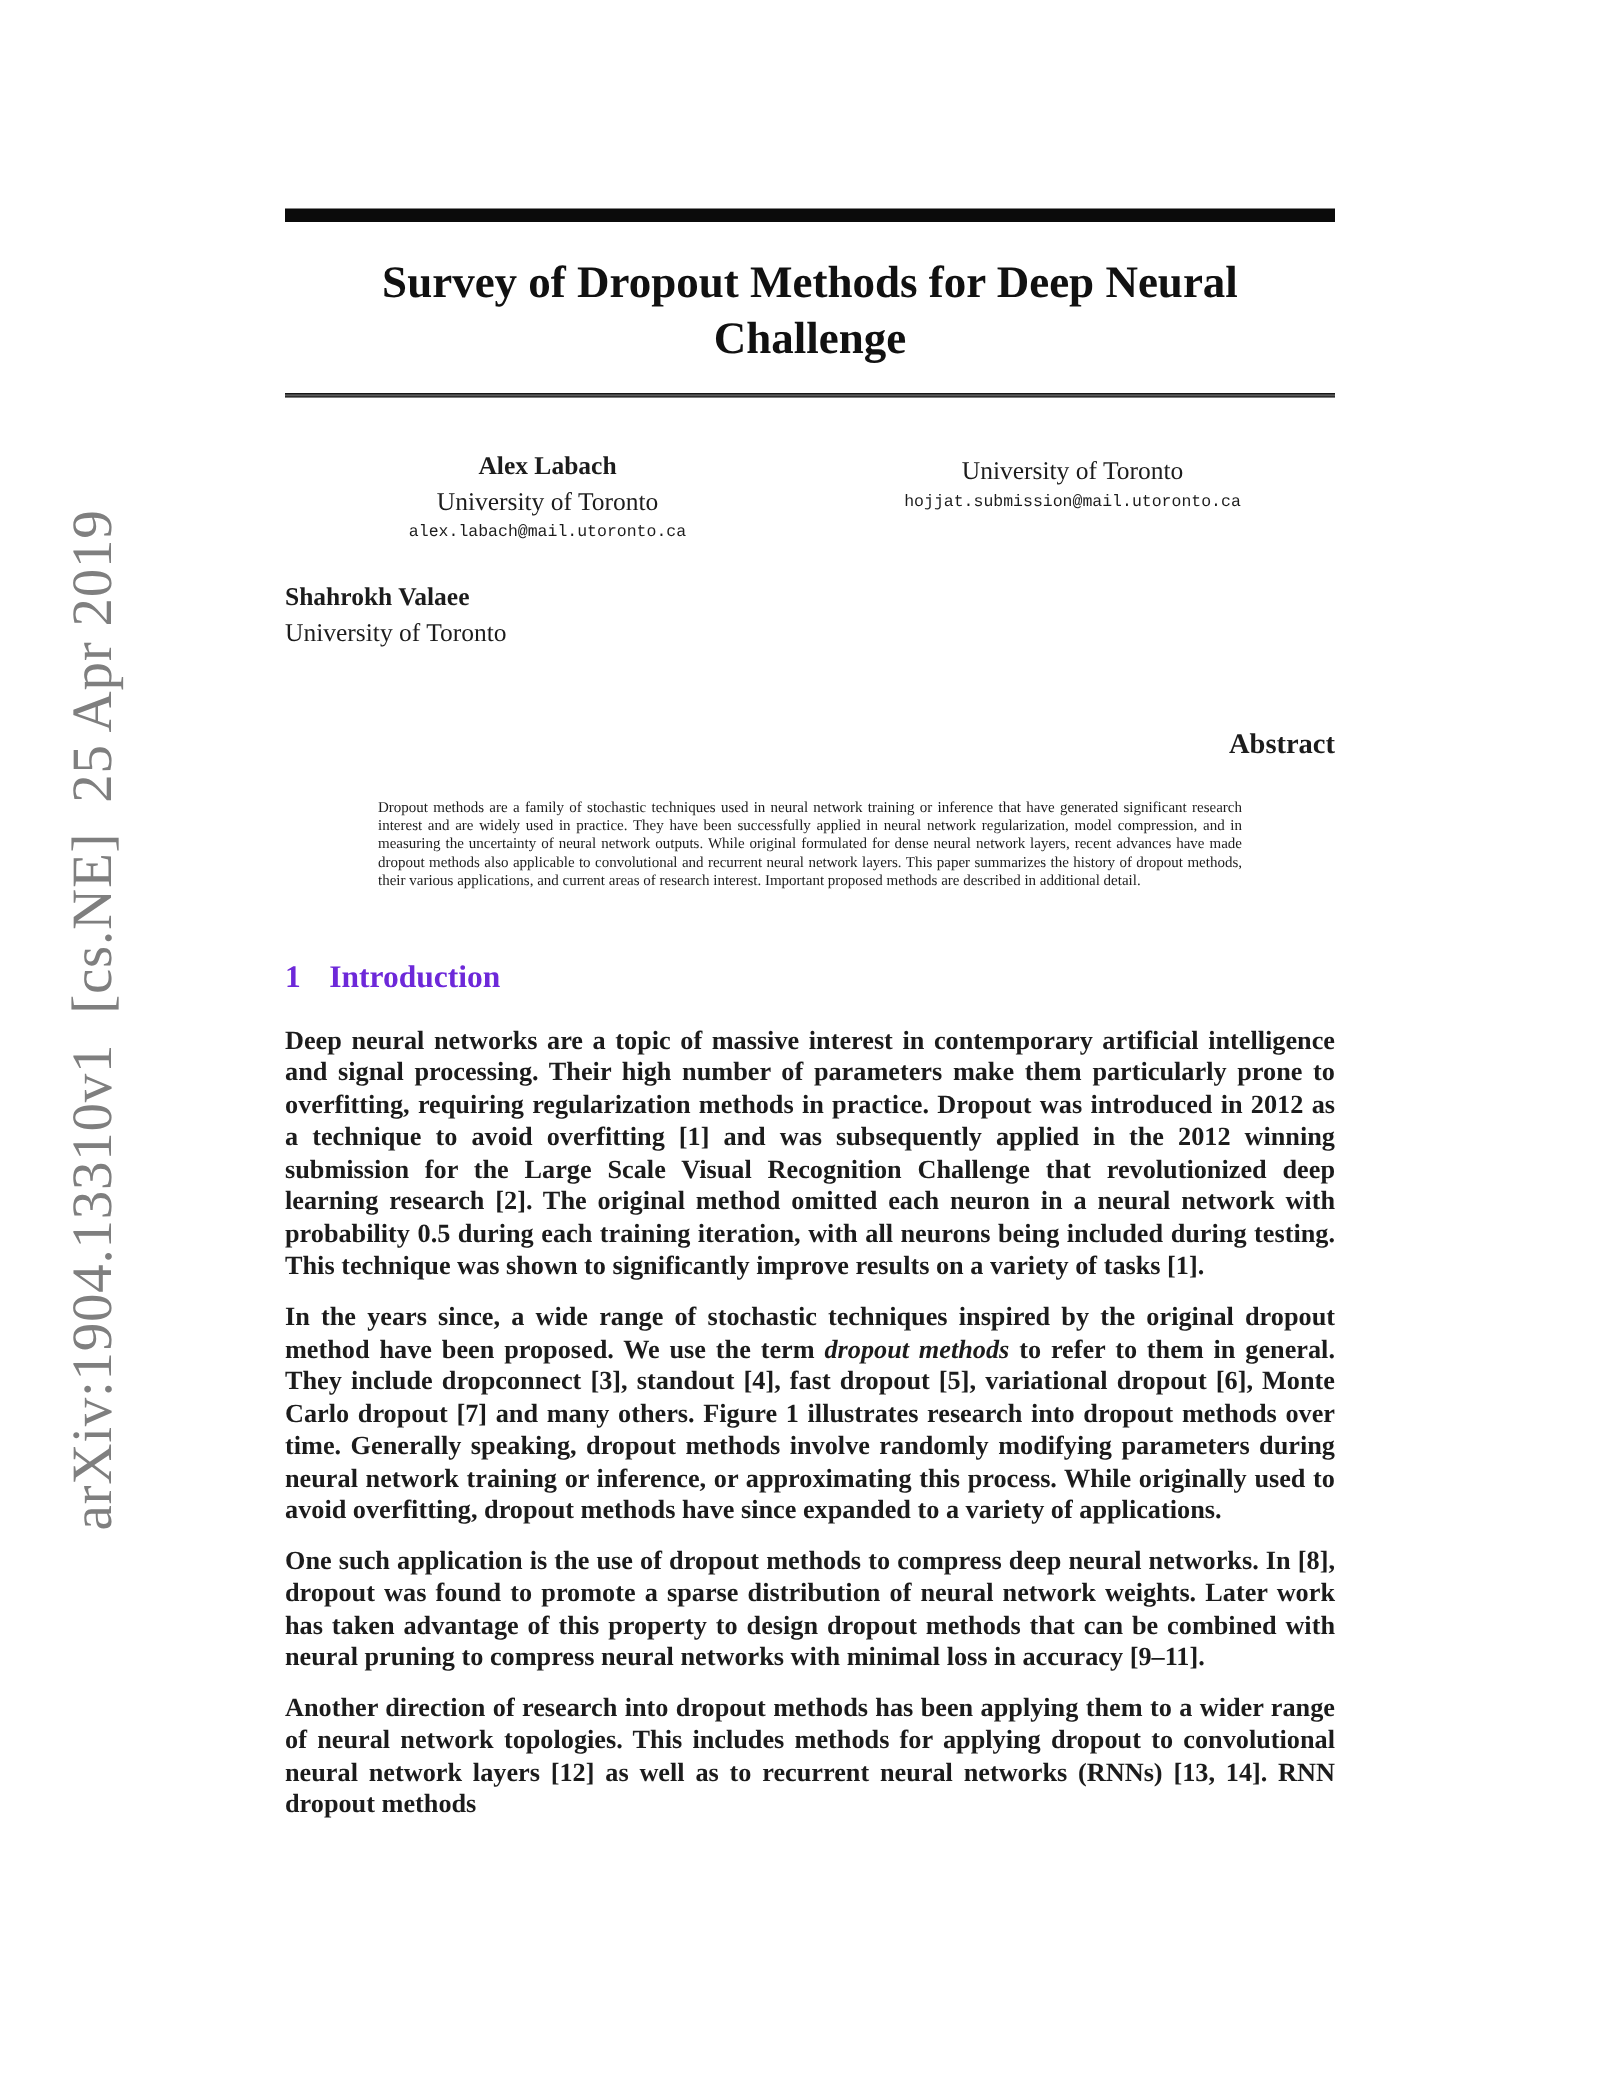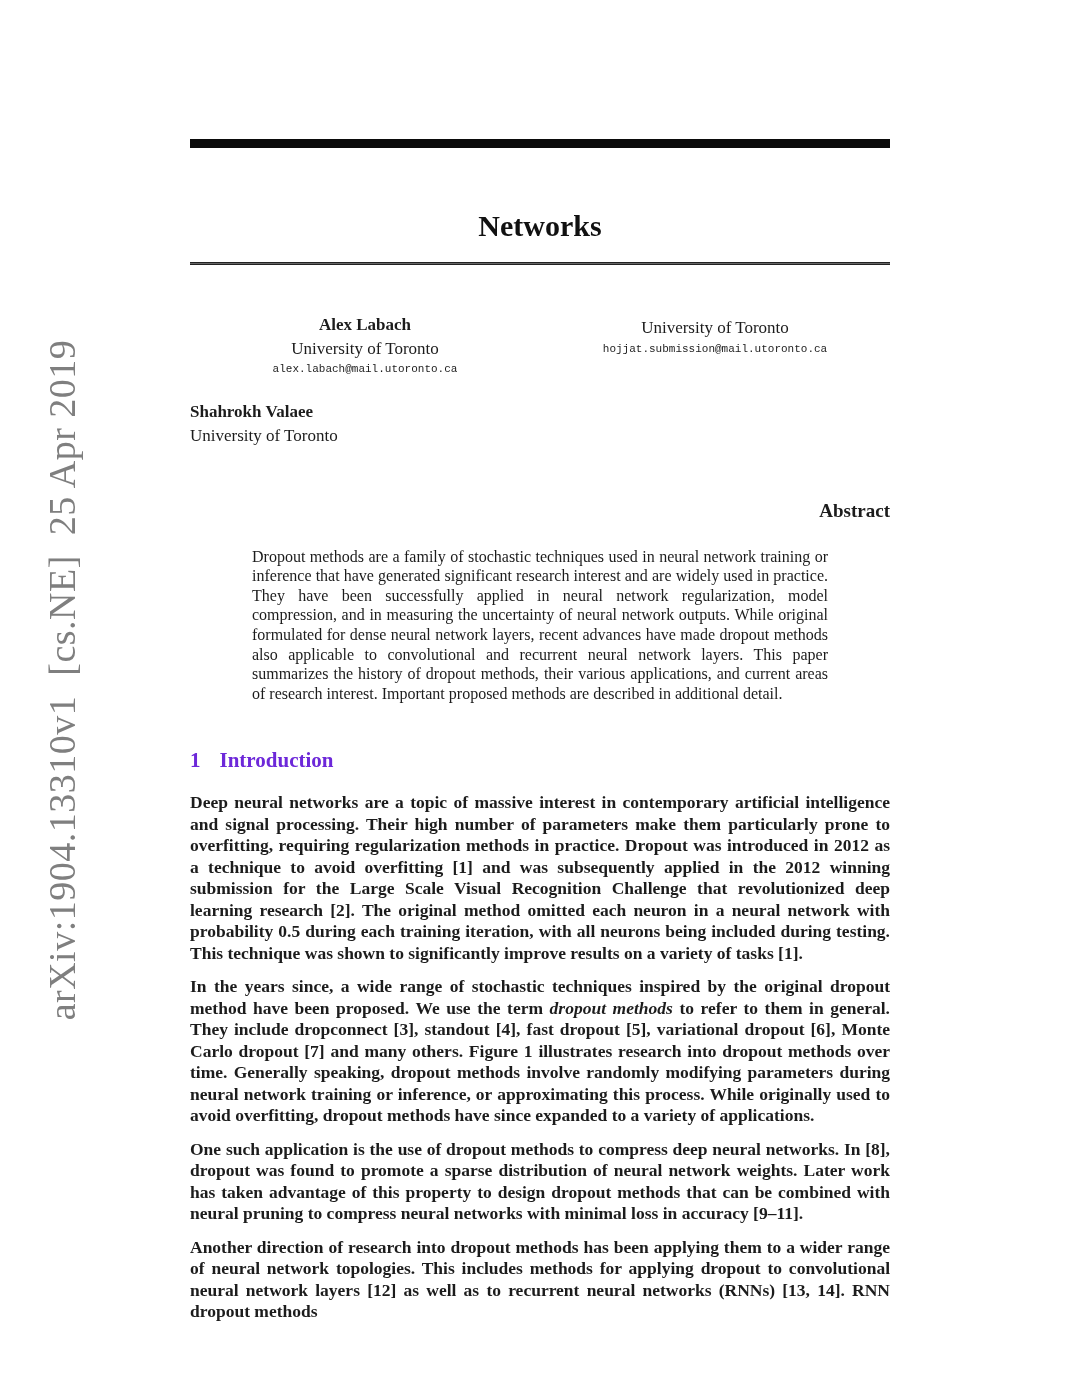--- a/index.html
+++ b/index.html
@@ -48,21 +48,21 @@
   }
 
   .rule-thin {
     margin-top: 18px;
     height: 3px;
     background: linear-gradient(#000000, #666666, #000000);
   }
 
   .authors-row {
     display: flex;
-    margin-top: 50px;
+    margin-top: 36px;
   }
   .author { flex: 1; text-align: center; }
   .author-single { margin-top: 26px; }
   .author-name { font-weight: bold; font-size: 17px; line-height: 1.2; }
   .author-affil { font-size: 17px; line-height: 1.2; margin-top: 3px; }
   .author-email {
     font-family: "Liberation Mono", monospace;
     font-size: 11px;
     line-height: 1.2;
     margin-top: 4px;
@@ -70,21 +70,21 @@
 
   .abstract-heading {
     margin-top: 54px;
     text-align: right;
     font-weight: bold;
     font-size: 19px;
   }
   .abstract-body {
     margin: 25px auto 0 auto;
     width: 576px;
-    font-size: 16px;
+    font-size: 10px;
     line-height: 1.22;
     text-align: justify;
   }
 
   .section-heading {
     margin-top: 45px;
     font-weight: bold;
     font-size: 21px;
     color: #6d28d9;
   }
@@ -101,21 +101,21 @@
 </style>
 </head>
 <body>
 
 <div class="watermark">arXiv:1904.13310v1  [cs.NE]  25 Apr 2019</div>
 
 <div class="page">
 
   <div class="rule-thick"></div>
 
-  <h1 class="title"><br><span>Networks</span></h1>
+  <h1 class="title"><span>Survey of Dropout Methods for Deep Neural</span><br><span>Challenge</span></h1>
 
   <div class="rule-thin"></div>
 
   <div class="authors-row">
     <div class="author">
       <div class="author-name">Alex Labach</div>
       <div class="author-affil">University of Toronto</div>
       <div class="author-email">alex.labach@mail.utoronto.ca</div>
     </div>
     <div class="author">

